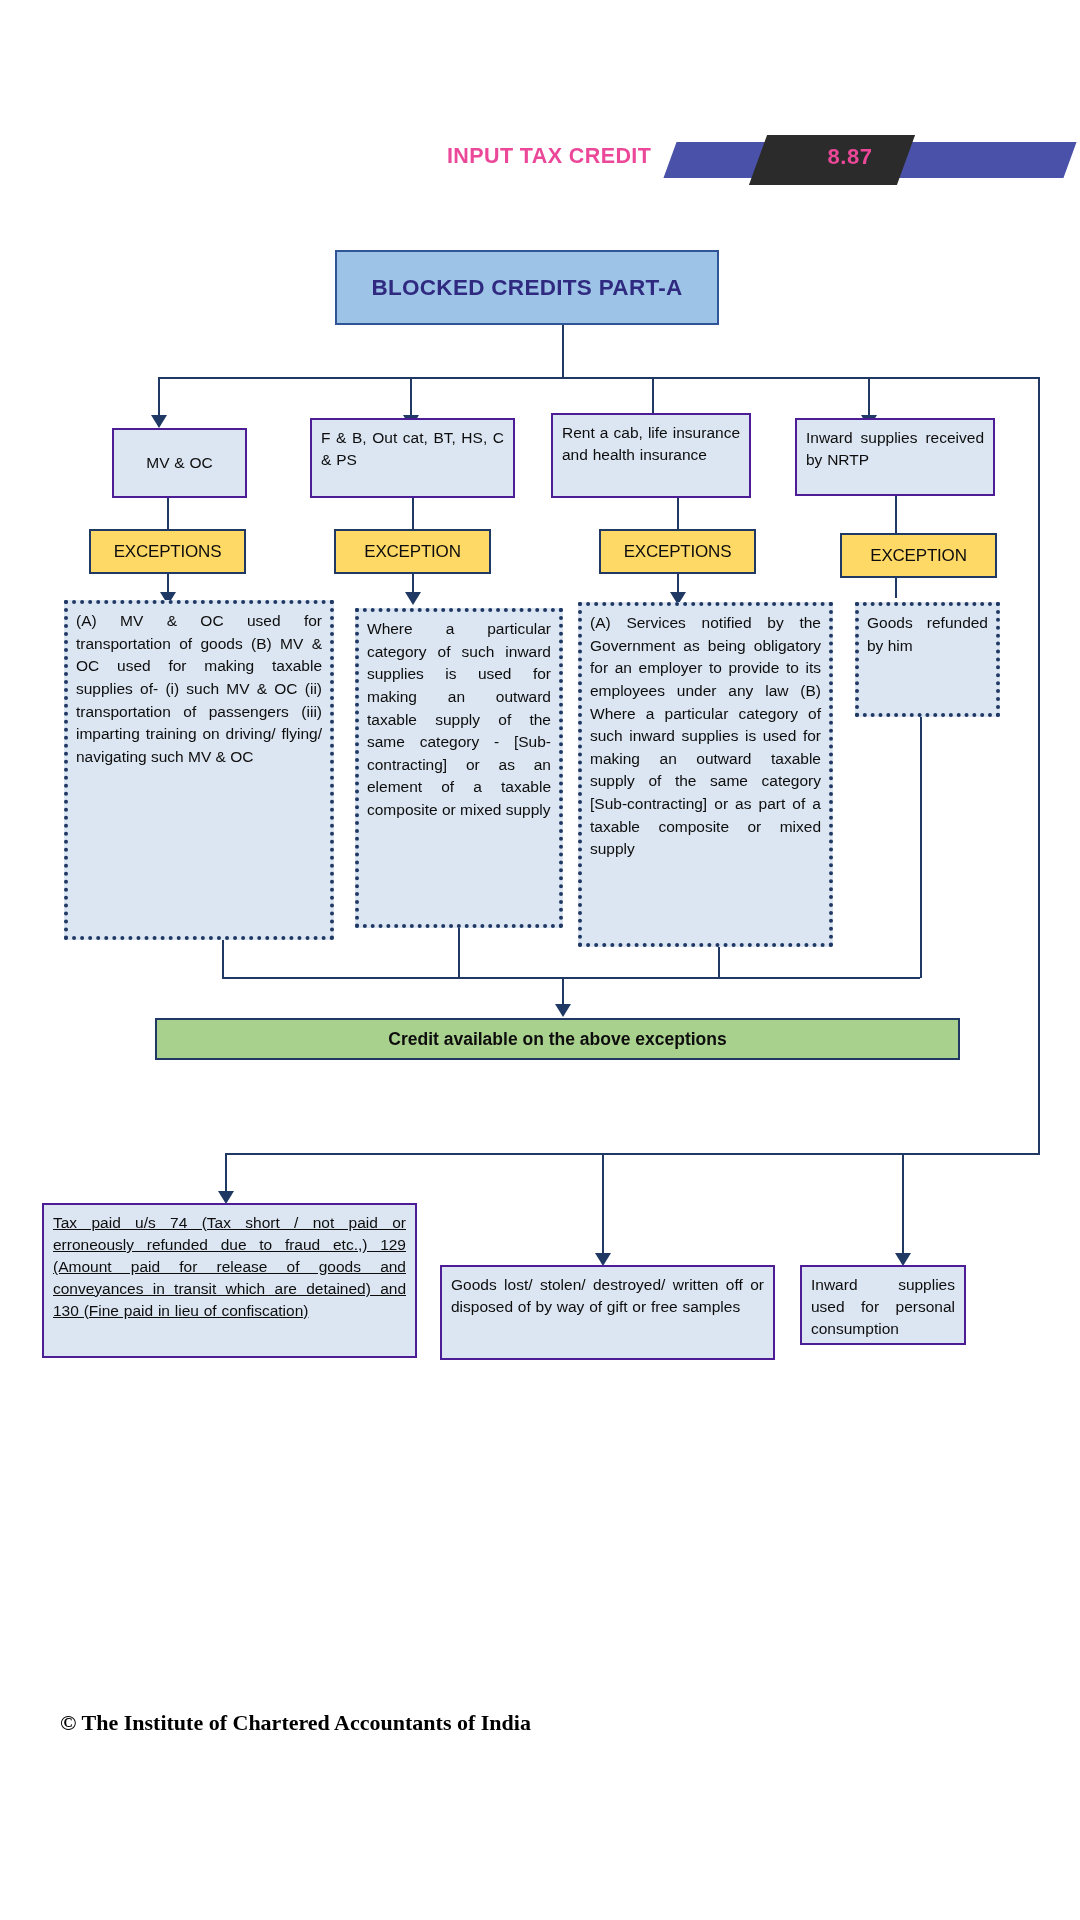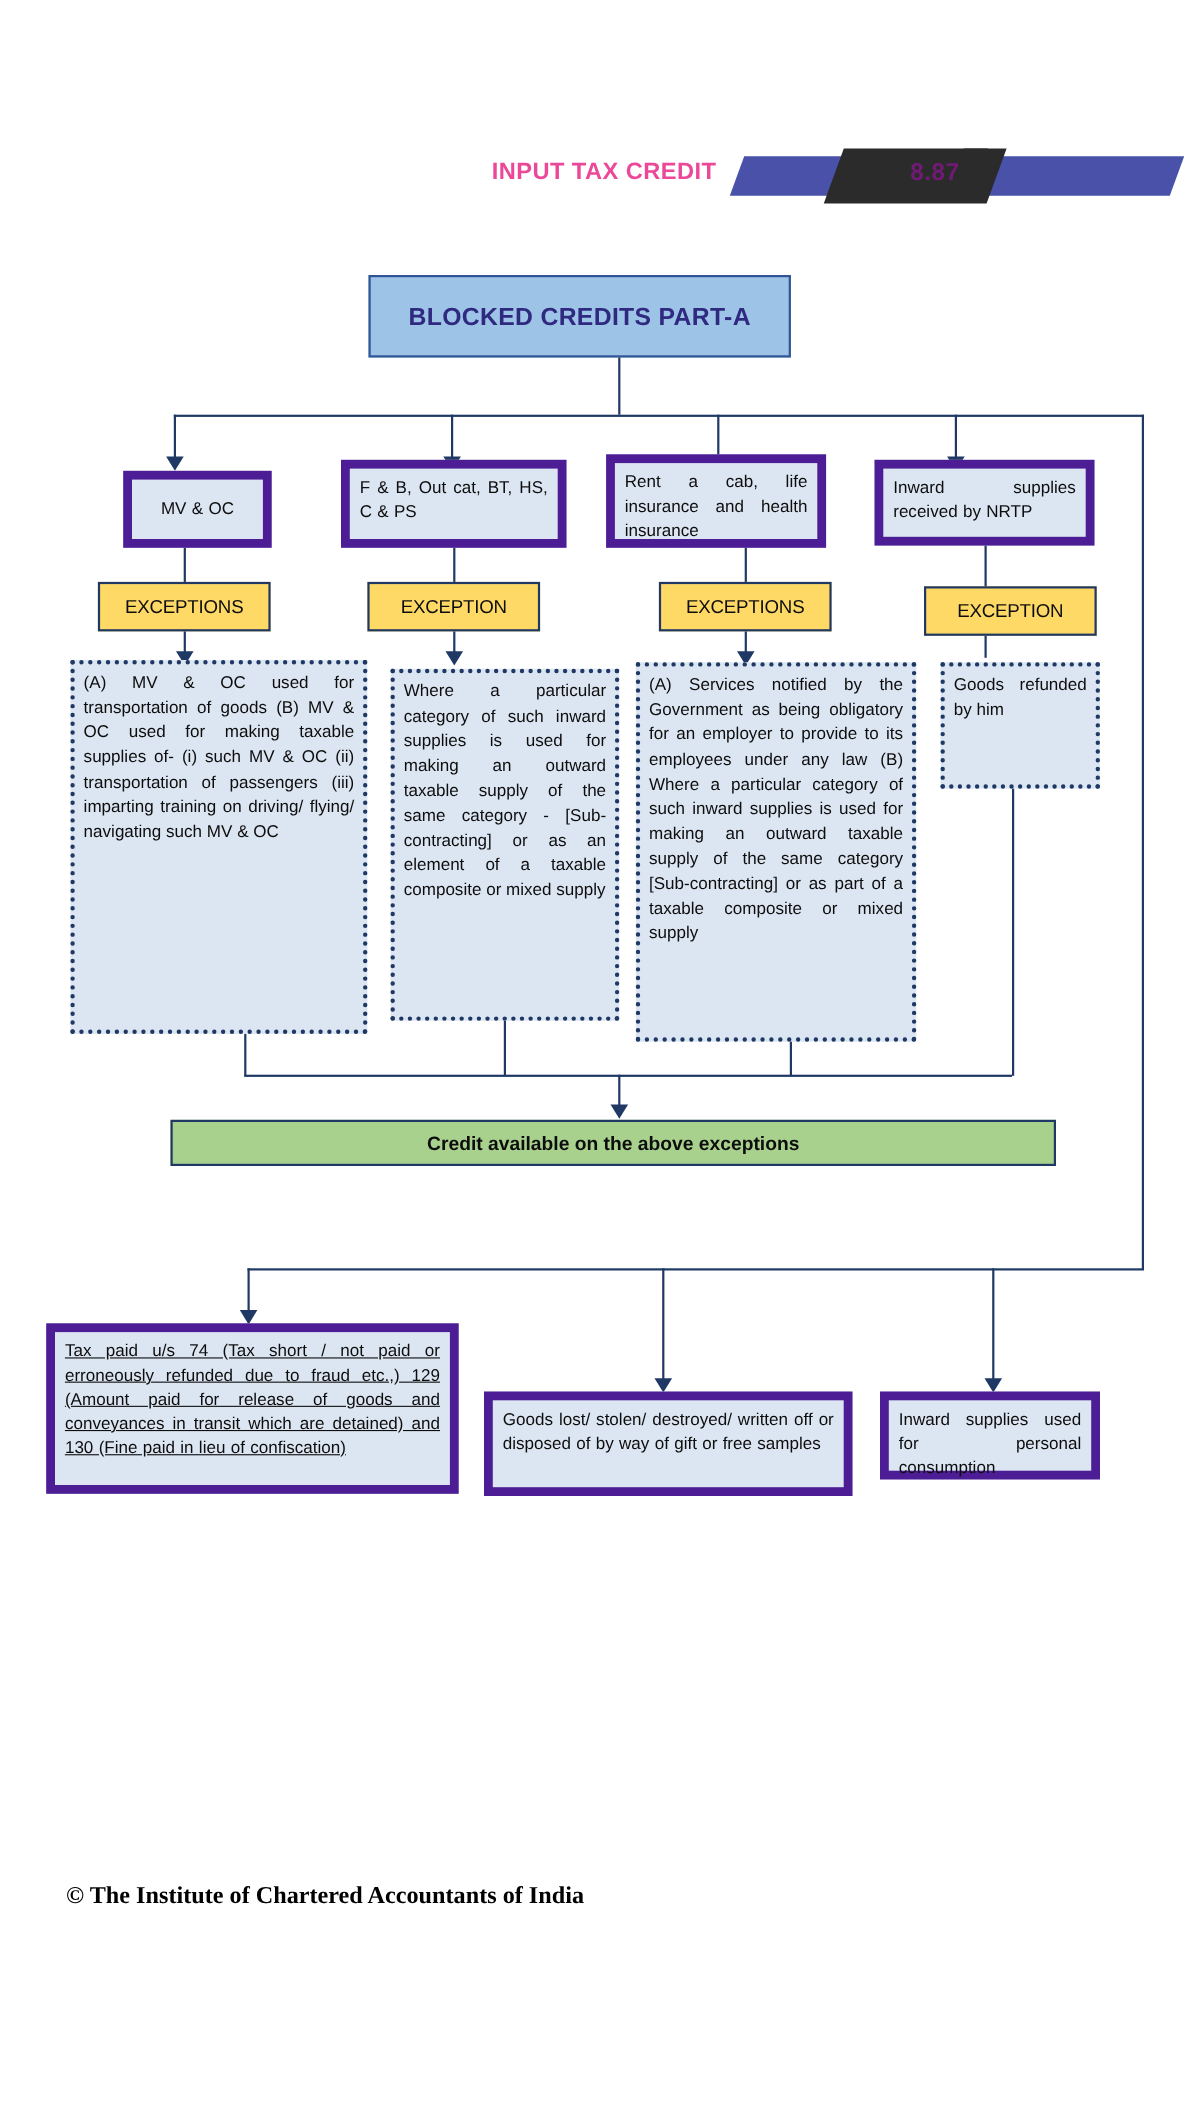--- a/index.html
+++ b/index.html
@@ -60,29 +60,29 @@
     background: #1c1c1c;
     transform: skewX(-20deg);
   }
   .rib-num {
     position: absolute;
     left: 120px; top: 9px;
     width: 120px;
     text-align: center;
     font-size: 22px;
     font-weight: bold;
-    color: #701a75;
+    color: #ec4899;
     letter-spacing: .5px;
   }
 
   
   .box {
     position: absolute;
     box-sizing: border-box;
-    border: 8px solid #4c1d95;
+    border: 2px solid #4c1d95;
     background: #dce6f2;
     font-size: 15.5px;
     line-height: 1.42;
     color: #0d0d0d;
     padding: 7px 9px;
     text-align: justify;
     text-align-last: left;
     word-spacing: .5px;
   }
   .box.center {
@@ -259,17 +259,17 @@
   <div class="ln vln" style="left:602px; top:1153px; height:107px;"></div>
   <div class="arrow" style="left:595px; top:1253px;"></div>
 
   <div class="ln vln" style="left:902px; top:1153px; height:107px;"></div>
   <div class="arrow" style="left:895px; top:1253px;"></div>
 
   <div class="box" style="left:42px; top:1203px; width:375px; height:155px;text-decoration:underline;">Tax paid u/s 74 (Tax short / not paid or erroneously refunded due to fraud etc.,) 129 (Amount paid for release of goods and conveyances in transit which are detained) and 130 (Fine paid in lieu of confiscation)</div>
 
   <div class="box" style="left:440px; top:1265px; width:335px; height:95px;">Goods lost/ stolen/ destroyed/ written off or disposed of by way of gift or free samples</div>
 
-  <div class="box" style="left:800px; top:1265px; width:200px; height:80px;">Inward supplies used for personal consumption</div>
+  <div class="box" style="left:800px; top:1265px; width:166px; height:80px;">Inward supplies used for personal consumption</div>
 
   <div class="footer">© The Institute of Chartered Accountants of India</div>
 
 </div>
 
 </body></html>

